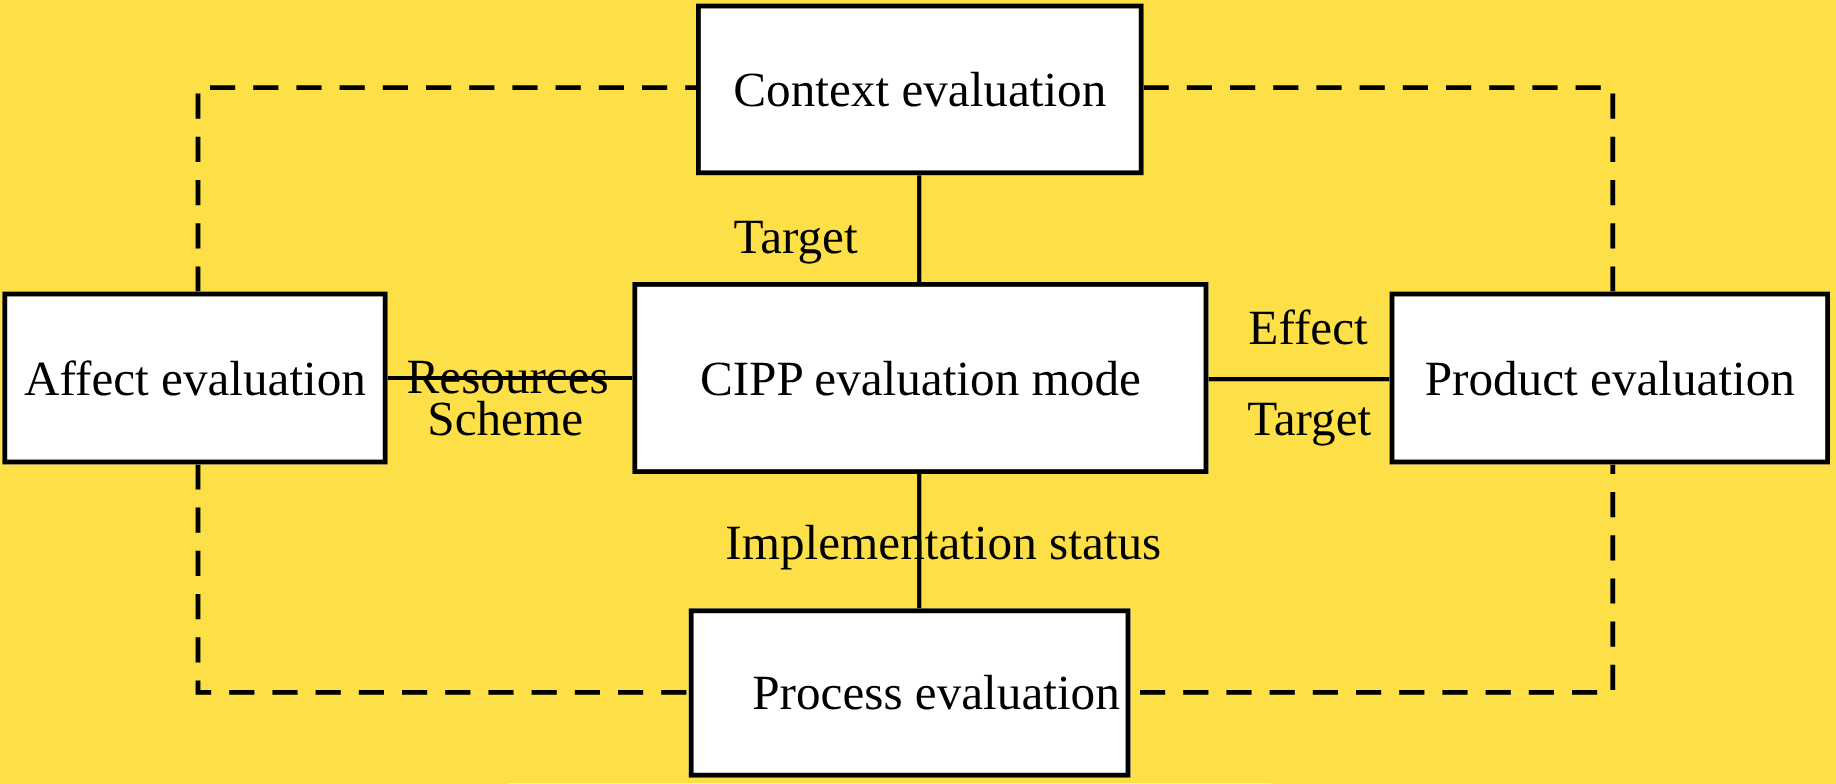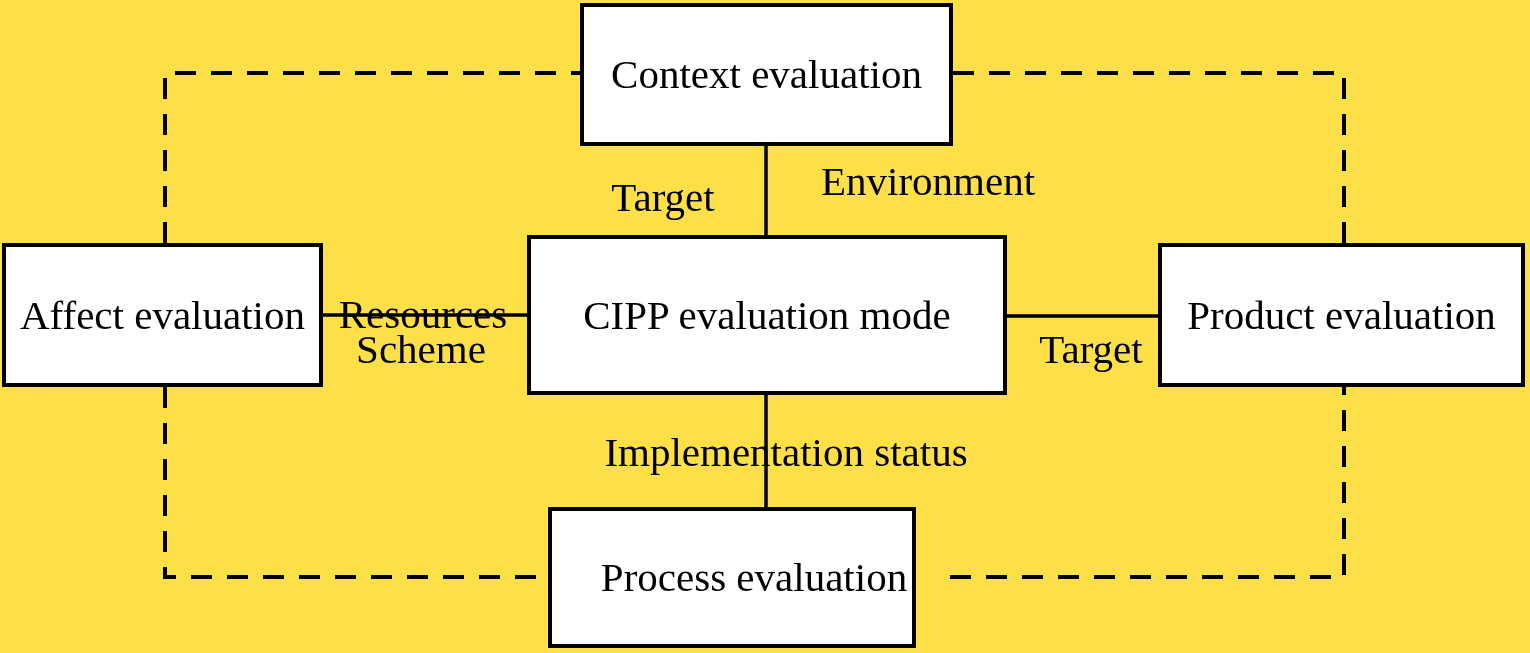--- a/index.html
+++ b/index.html
@@ -33,21 +33,21 @@
     justify-content: center;
     font-size: 41px;
     line-height: 1;
     white-space: nowrap;
     text-align: center;
   }
   .node-context { left: 580px; top: 3px;   width: 373px; height: 143px; }
   .node-input   { left: 2px;   top: 243px; width: 321px; height: 144px; }
   .node-cipp    { left: 527px; top: 235px; width: 480px; height: 160px; }
   .node-product { left: 1158px;top: 243px; width: 367px; height: 144px; }
-  .node-process { left: 548px; top: 507px; width: 368px; height: 141px; padding-left: 44px; }
+  .node-process { left: 574px; top: 507px; width: 368px; height: 141px; padding-left: 44px; }
   .edge-label {
     position: absolute;
     transform: translate(-50%, -50%);
     font-size: 41px;
     line-height: 1;
     white-space: nowrap;
   }
   .lbl-target         { left: 663px;  top: 197px; }
   .lbl-environment    { left: 928px;  top: 181px; }
   .lbl-resources      { left: 423px;  top: 274px; margin-top: 40px; }
@@ -101,19 +101,19 @@
 
   <div class="node node-product">
     <span>Product evaluation</span>
   </div>
 
   <div class="node node-process">
     <span>Process evaluation</span>
   </div>
 
   <span class="edge-label lbl-target">Target</span>
-  <span class="edge-label lbl-environment">Environment</span>
   <span class="edge-label lbl-resources">Resources</span>
   <span class="edge-label lbl-scheme">Scheme</span>
+  <span class="edge-label lbl-effect">Effect</span>
   <span class="edge-label lbl-affect">Target</span>
   <span class="edge-label lbl-implementation">Implementation status</span>
 
 </div>
 
 </body></html>

